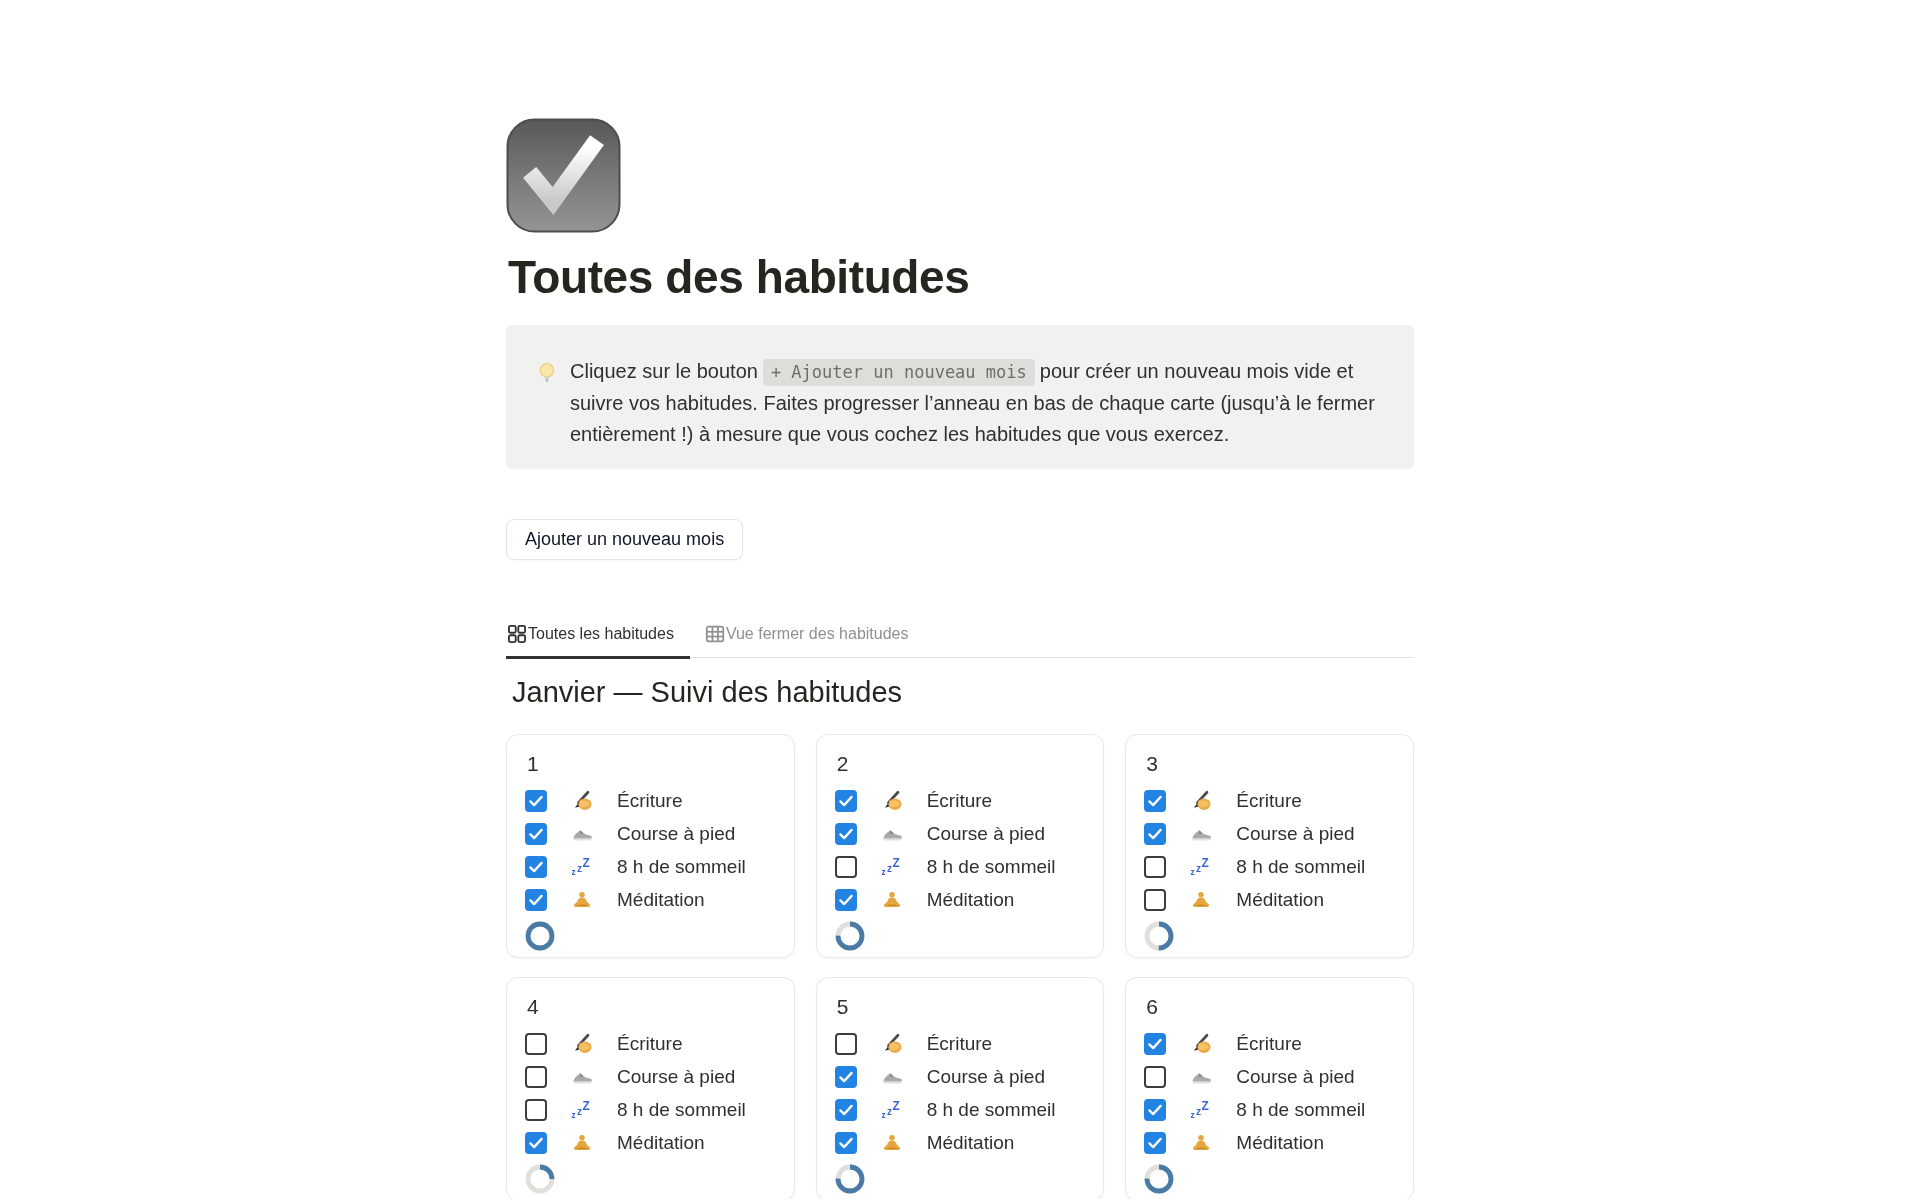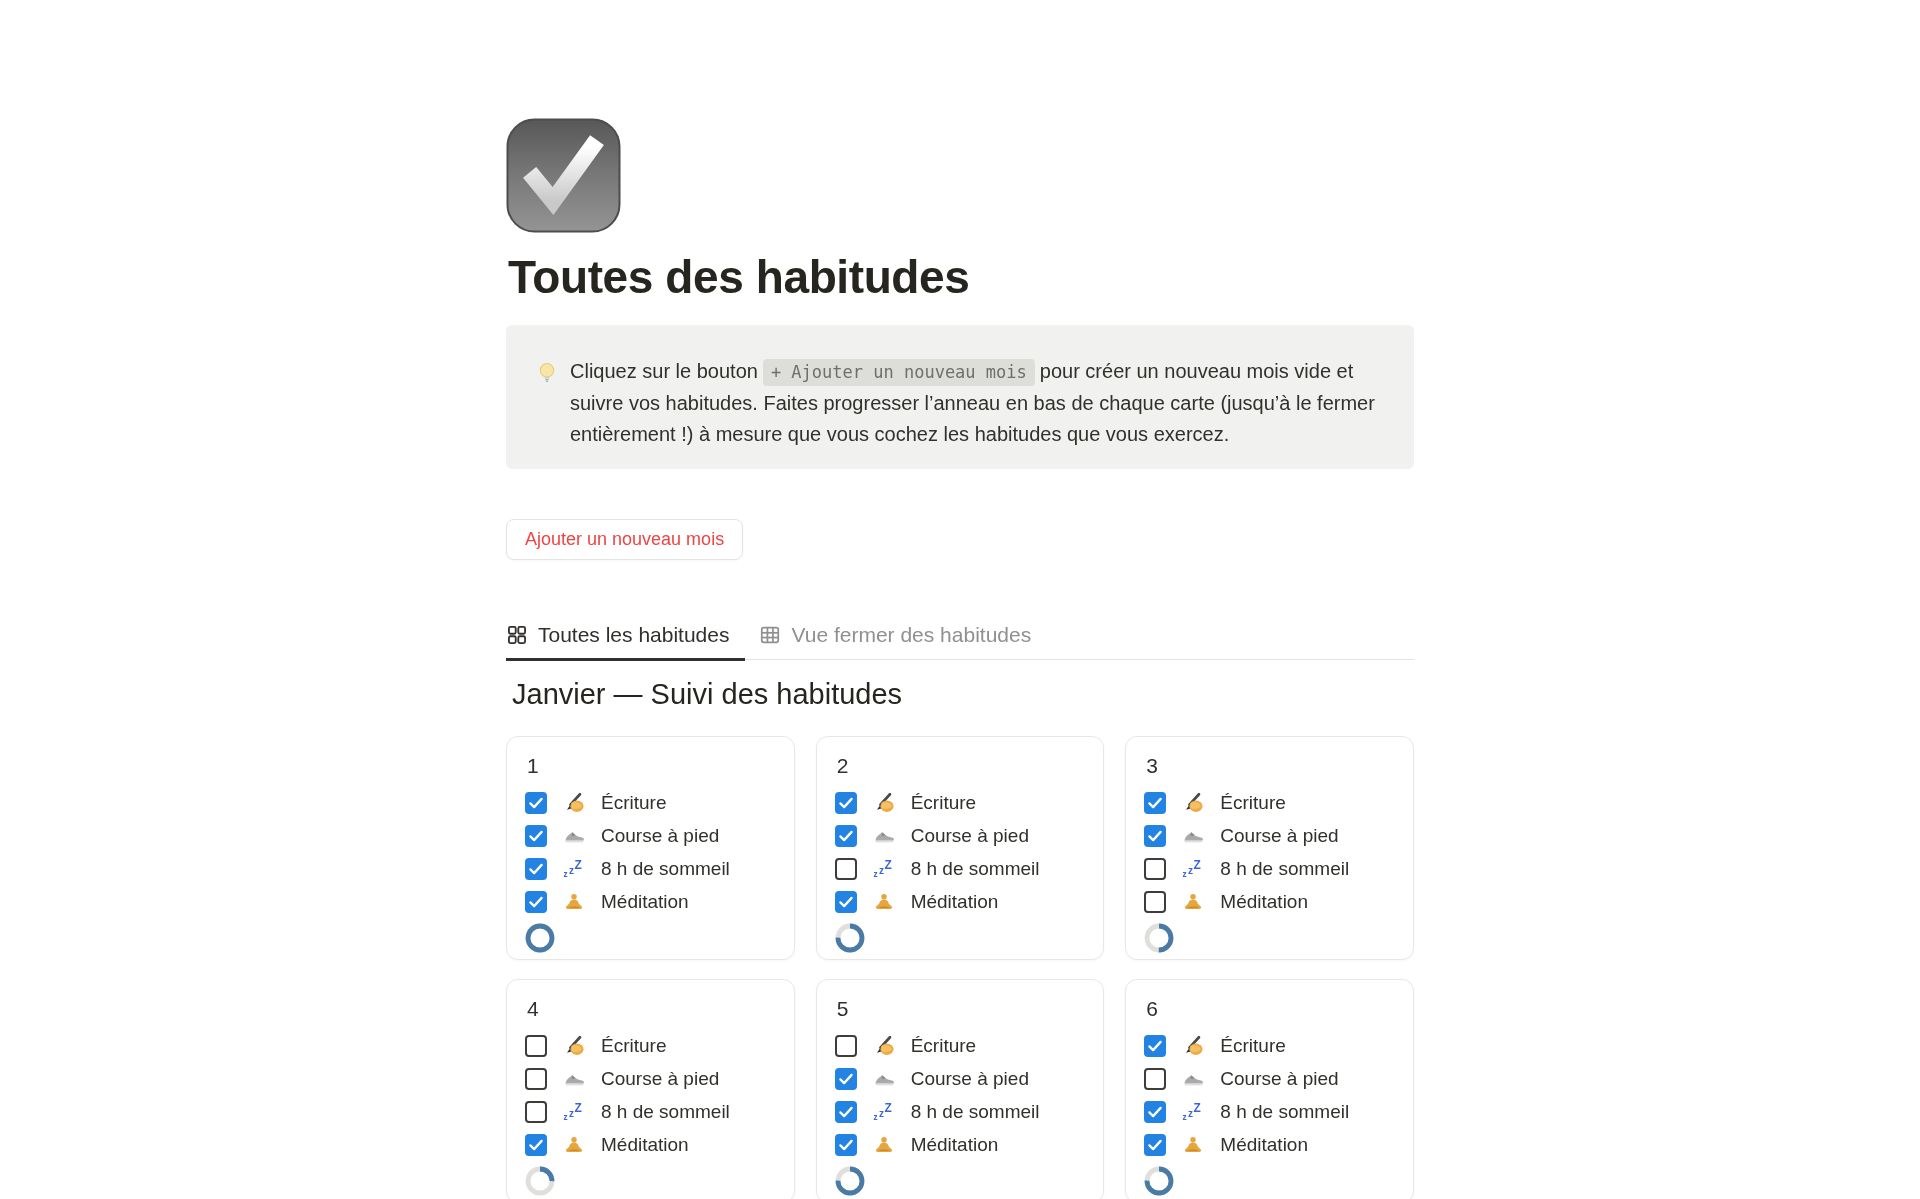--- a/index.html
+++ b/index.html
@@ -38,51 +38,51 @@
   .callout-text{margin:0;font-size:20px;line-height:31px;color:var(--text-primary);max-width:820px}
   .code-chip{
     font-family:"DejaVu Sans Mono","Liberation Mono",monospace;
     font-size:17px;color:#6f6e6a;background:rgba(135,131,120,0.18);
     border-radius:4px;padding:3px 8px 4px;margin:0 5px;white-space:nowrap;
   }
 
   .add-month-btn{
     margin-top:50px;height:41px;padding:0 18px;
     background:#fff;border:1px solid #e4e3e1;border-radius:8px;
-    color:#ef4444;font-size:18px;font-family:inherit;cursor:pointer;
+    color:#0f172a;font-size:18px;font-family:inherit;cursor:pointer;
     box-shadow:0 1px 2px rgba(0,0,0,0.03);
   }
 
   .tabs{
     margin-top:63px;display:flex;gap:14px;
     border-bottom:1px solid #e3e2df;width:908px;
   }
   .tab{
-    display:flex;align-items:center;gap:10px;
-    padding:0 16px 11px 0;font-size:21px;cursor:pointer;
+    display:flex;align-items:center;
+    padding:0 16px 11px 0;font-size:16px;cursor:pointer;
     color:var(--text-muted);border-bottom:3px solid transparent;margin-bottom:-2px;
   }
   .tab.active{color:var(--text-primary);border-bottom-color:#32302c;font-weight:400}
   .tab-icon{width:22px;height:22px;flex:none;display:flex}
 
   h2.section-heading{
     margin:17px 0 0 6px;font-size:29px;line-height:34px;font-weight:400;color:#26251f;
   }
 
   .cards-grid{
     margin-top:25px;display:grid;grid-template-columns:repeat(3,1fr);
     gap:19px 21px;width:908px;
   }
   .card{
     background:#fff;border:1px solid #e8e7e5;border-radius:12px;
     height:224px;padding:14px 16px 14px 15px;
     box-shadow:0 1px 3px rgba(0,0,0,0.035);cursor:pointer;
   }
   .card-day{font-size:21px;line-height:26px;color:var(--text-primary);margin:2px 0 7px 5px}
-  .habit-row{display:flex;align-items:center;height:33px;gap:16px;padding-left:3px}
+  .habit-row{display:flex;align-items:center;height:33px;gap:24px;padding-left:3px}
   .checkbox{
     width:22px;height:22px;flex:none;border-radius:4px;
     display:flex;align-items:center;justify-content:center;cursor:pointer;
   }
   .checkbox.checked{background:var(--accent-blue)}
   .checkbox.unchecked{background:#fff;border:2px solid #3f3d39}
   .checkbox svg{display:block}
   .habit-icon{width:22px;height:22px;flex:none;display:flex}
   .habit-label{font-size:19px;color:var(--text-primary);white-space:nowrap}
   .ring{margin:5px 0 0 3px;display:block}

